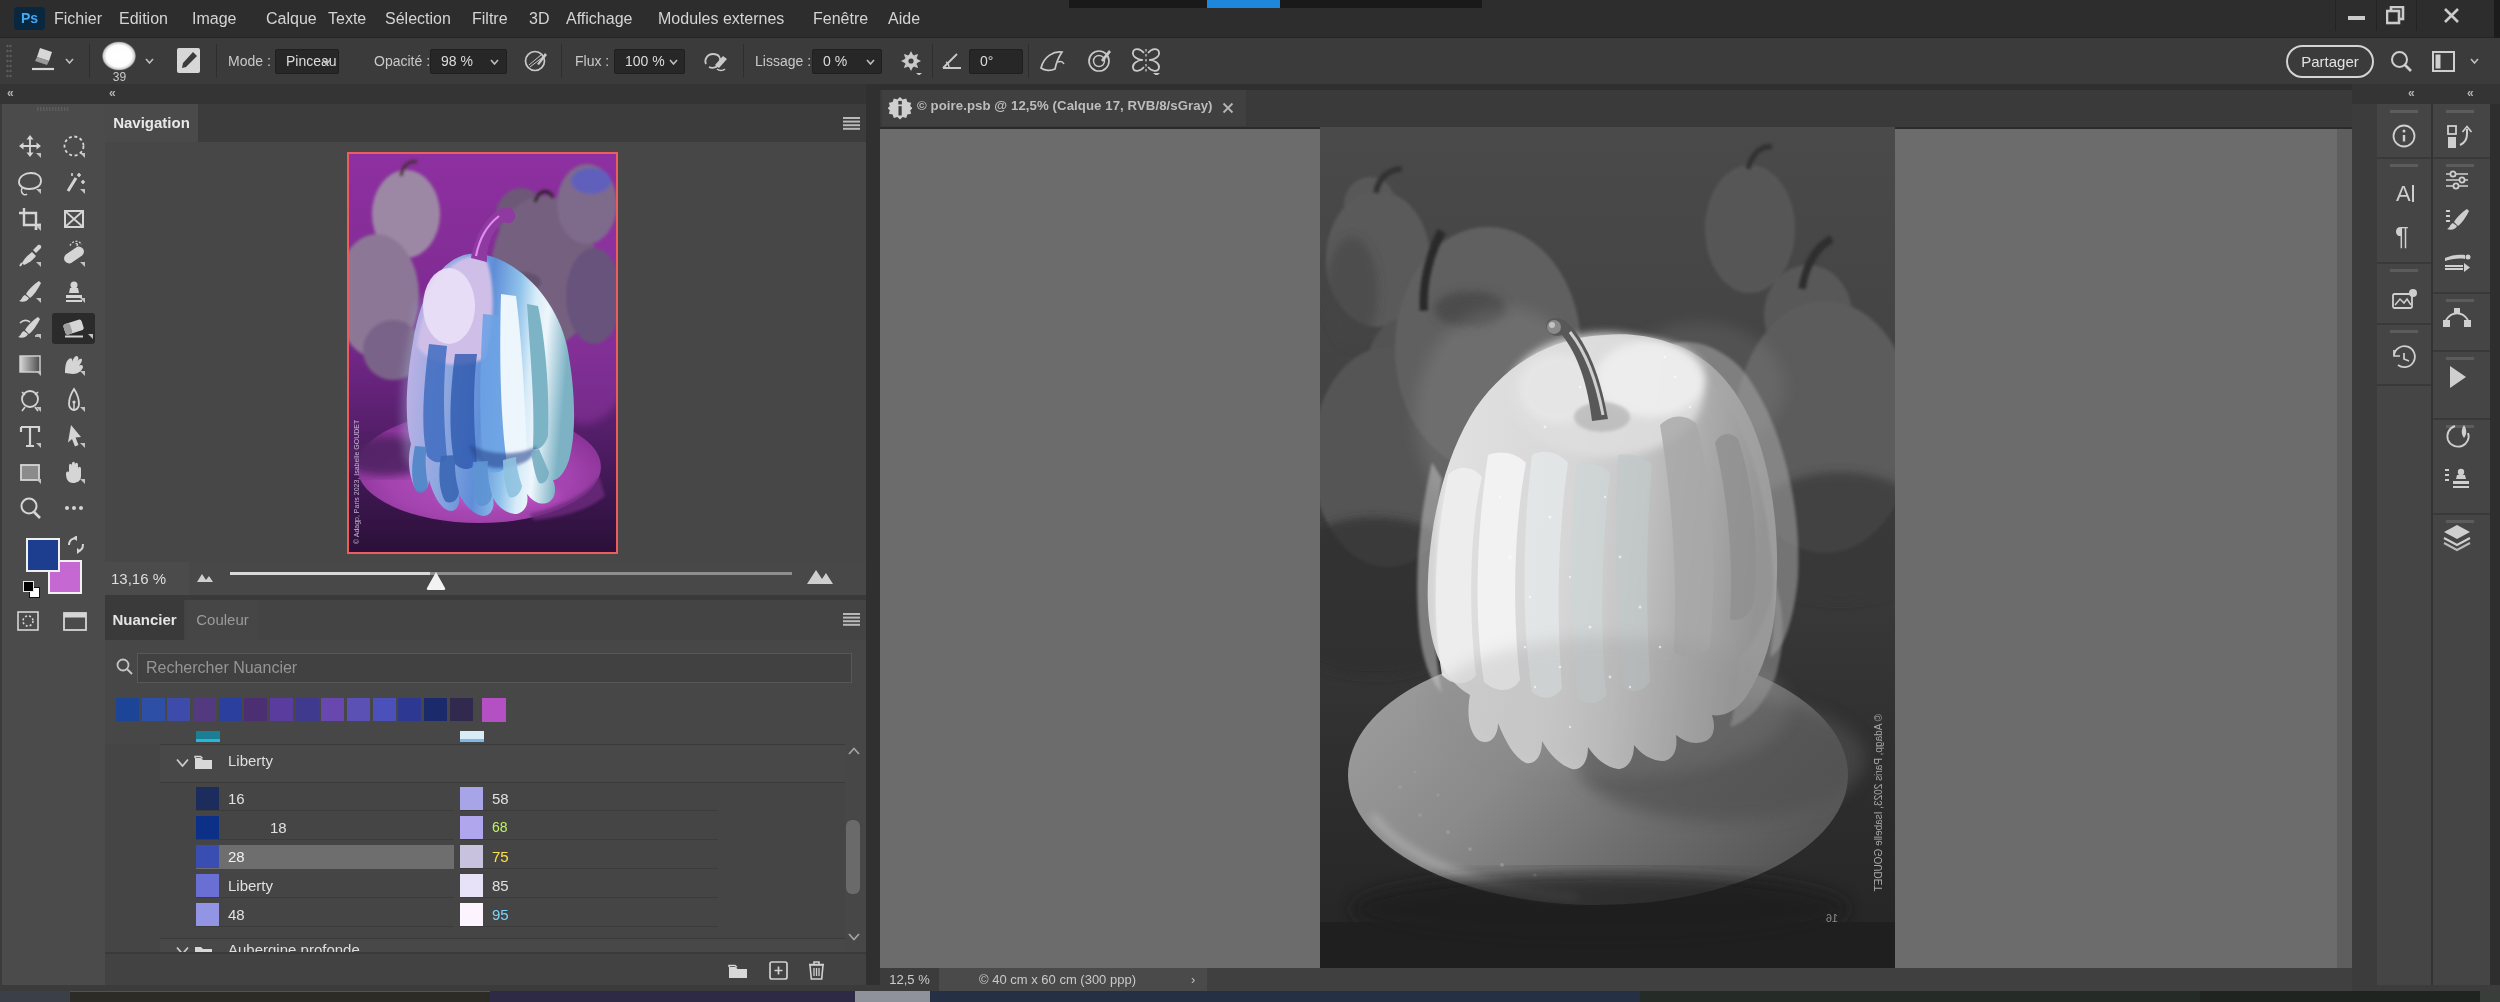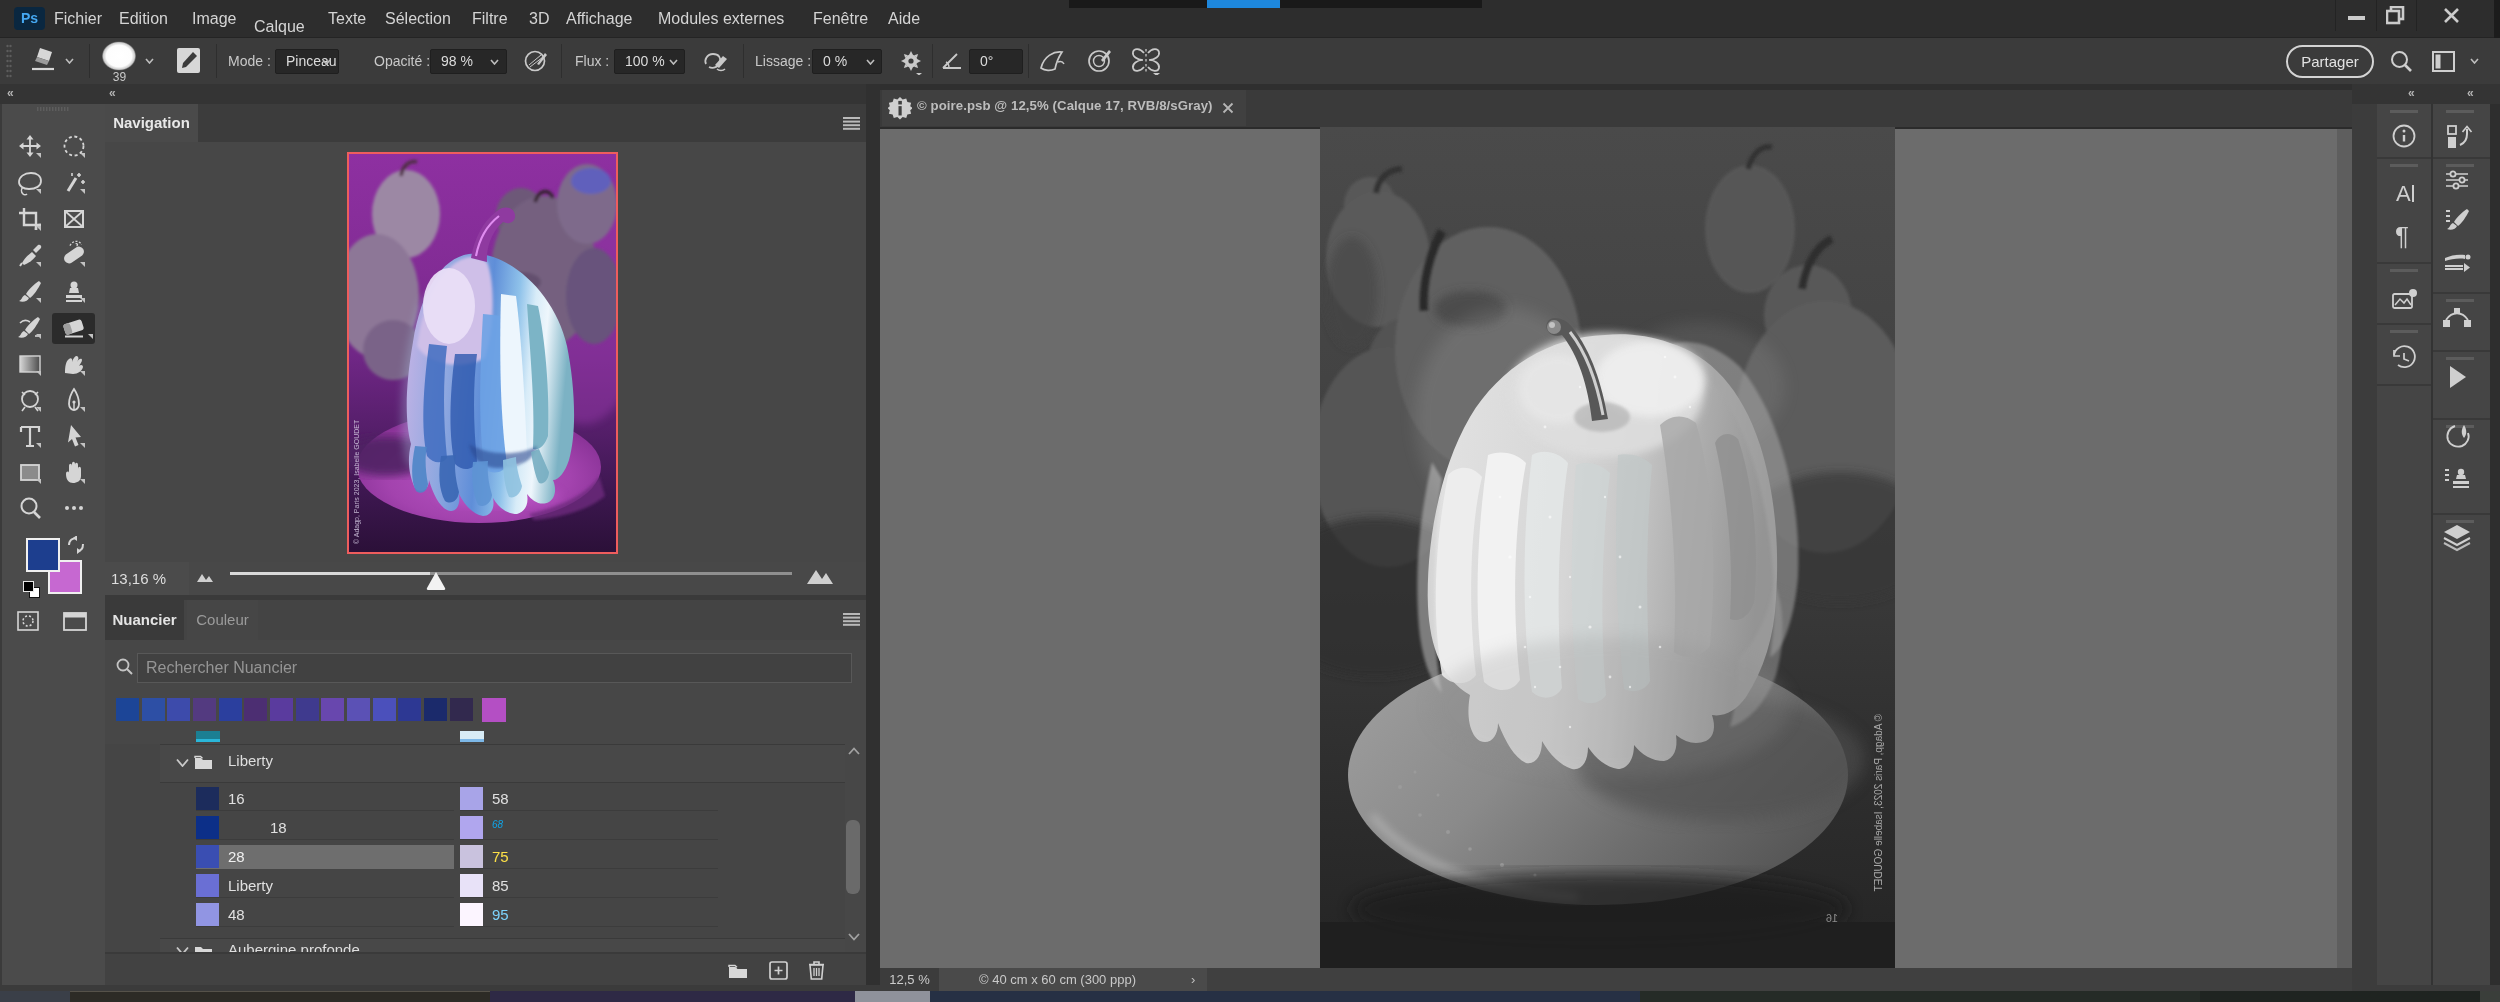--- a/index.html
+++ b/index.html
@@ -22,21 +22,21 @@
 
   <div class="abs" style="left:0;top:0;width:2500px;height:38px;background:#2d2d2d;border-bottom:1px solid #242424;"></div>
 
   <div class="abs" style="left:1069px;top:0;width:413px;height:8px;background:#191919;"></div>
   <div class="abs" style="left:1207px;top:0;width:73px;height:8px;background:#1e87dc;"></div>
 
   <div class="abs" style="left:14px;top:7px;width:31px;height:23px;background:#0a2740;border-radius:4px;color:#45a8f2;font-size:14px;font-weight:bold;text-align:center;line-height:22px;">Ps</div>
   <div class="menuitem" style="left:54px;">Fichier</div>
   <div class="menuitem" style="left:119px;">Edition</div>
   <div class="menuitem" style="left:192px;">Image</div>
-  <div class="menuitem" style="left:254px;margin-top:8px;">Calque</div>
+  <div class="menuitem" style="left:266px;">Calque</div>
   <div class="menuitem" style="left:328px;">Texte</div>
   <div class="menuitem" style="left:385px;">Sélection</div>
   <div class="menuitem" style="left:472px;">Filtre</div>
   <div class="menuitem" style="left:529px;">3D</div>
   <div class="menuitem" style="left:566px;">Affichage</div>
   <div class="menuitem" style="left:658px;">Modules externes</div>
   <div class="menuitem" style="left:813px;">Fenêtre</div>
   <div class="menuitem" style="left:888px;">Aide</div>
 
   <div class="abs" style="left:2335px;top:0;width:159px;height:31px;border-left:1px solid #232323;"></div>
@@ -593,21 +593,21 @@
       <div class="abs" style="left:228px;top:877px;color:#e0e0e0;font-size:15px;">Liberty</div>
       <div class="abs" style="left:196px;top:903px;width:258px;height:24px;border-bottom:1px solid #3c3c3c;"></div>
       <div class="abs" style="left:196px;top:903px;width:23px;height:23px;background:#9195e3;"></div>
       <div class="abs" style="left:228px;top:906px;color:#e0e0e0;font-size:15px;">48</div>
 
       <div class="abs" style="left:460px;top:787px;width:258px;height:24px;border-bottom:1px solid #3c3c3c;"></div>
       <div class="abs" style="left:460px;top:787px;width:23px;height:23px;background:#a8a4e8;"></div>
       <div class="abs" style="left:492px;top:790px;color:#e0e0e0;font-size:15px;">58</div>
       <div class="abs" style="left:460px;top:816px;width:258px;height:24px;border-bottom:1px solid #3c3c3c;"></div>
       <div class="abs" style="left:460px;top:816px;width:23px;height:23px;background:#b0a6ee;"></div>
-      <div class="abs" style="left:492px;top:819px;color:#0ea5e9;font-size:10px;font-style:italic;">68</div>
+      <div class="abs" style="left:492px;top:819px;color:#bef264;font-size:14px;">68</div>
       <div class="abs" style="left:460px;top:845px;width:258px;height:24px;border-bottom:1px solid #3c3c3c;"></div>
       <div class="abs" style="left:460px;top:845px;width:23px;height:23px;background:#c9c2de;"></div>
       <div class="abs" style="left:492px;top:848px;color:#fde047;font-size:15px;">75</div>
       <div class="abs" style="left:460px;top:874px;width:258px;height:24px;border-bottom:1px solid #3c3c3c;"></div>
       <div class="abs" style="left:460px;top:874px;width:23px;height:23px;background:#e8e2f8;"></div>
       <div class="abs" style="left:492px;top:877px;color:#e0e0e0;font-size:15px;">85</div>
       <div class="abs" style="left:460px;top:903px;width:258px;height:24px;border-bottom:1px solid #3c3c3c;"></div>
       <div class="abs" style="left:460px;top:903px;width:23px;height:23px;background:#fcf5ff;"></div>
       <div class="abs" style="left:492px;top:906px;color:#7dd3fc;font-size:15px;">95</div>
     </div>

